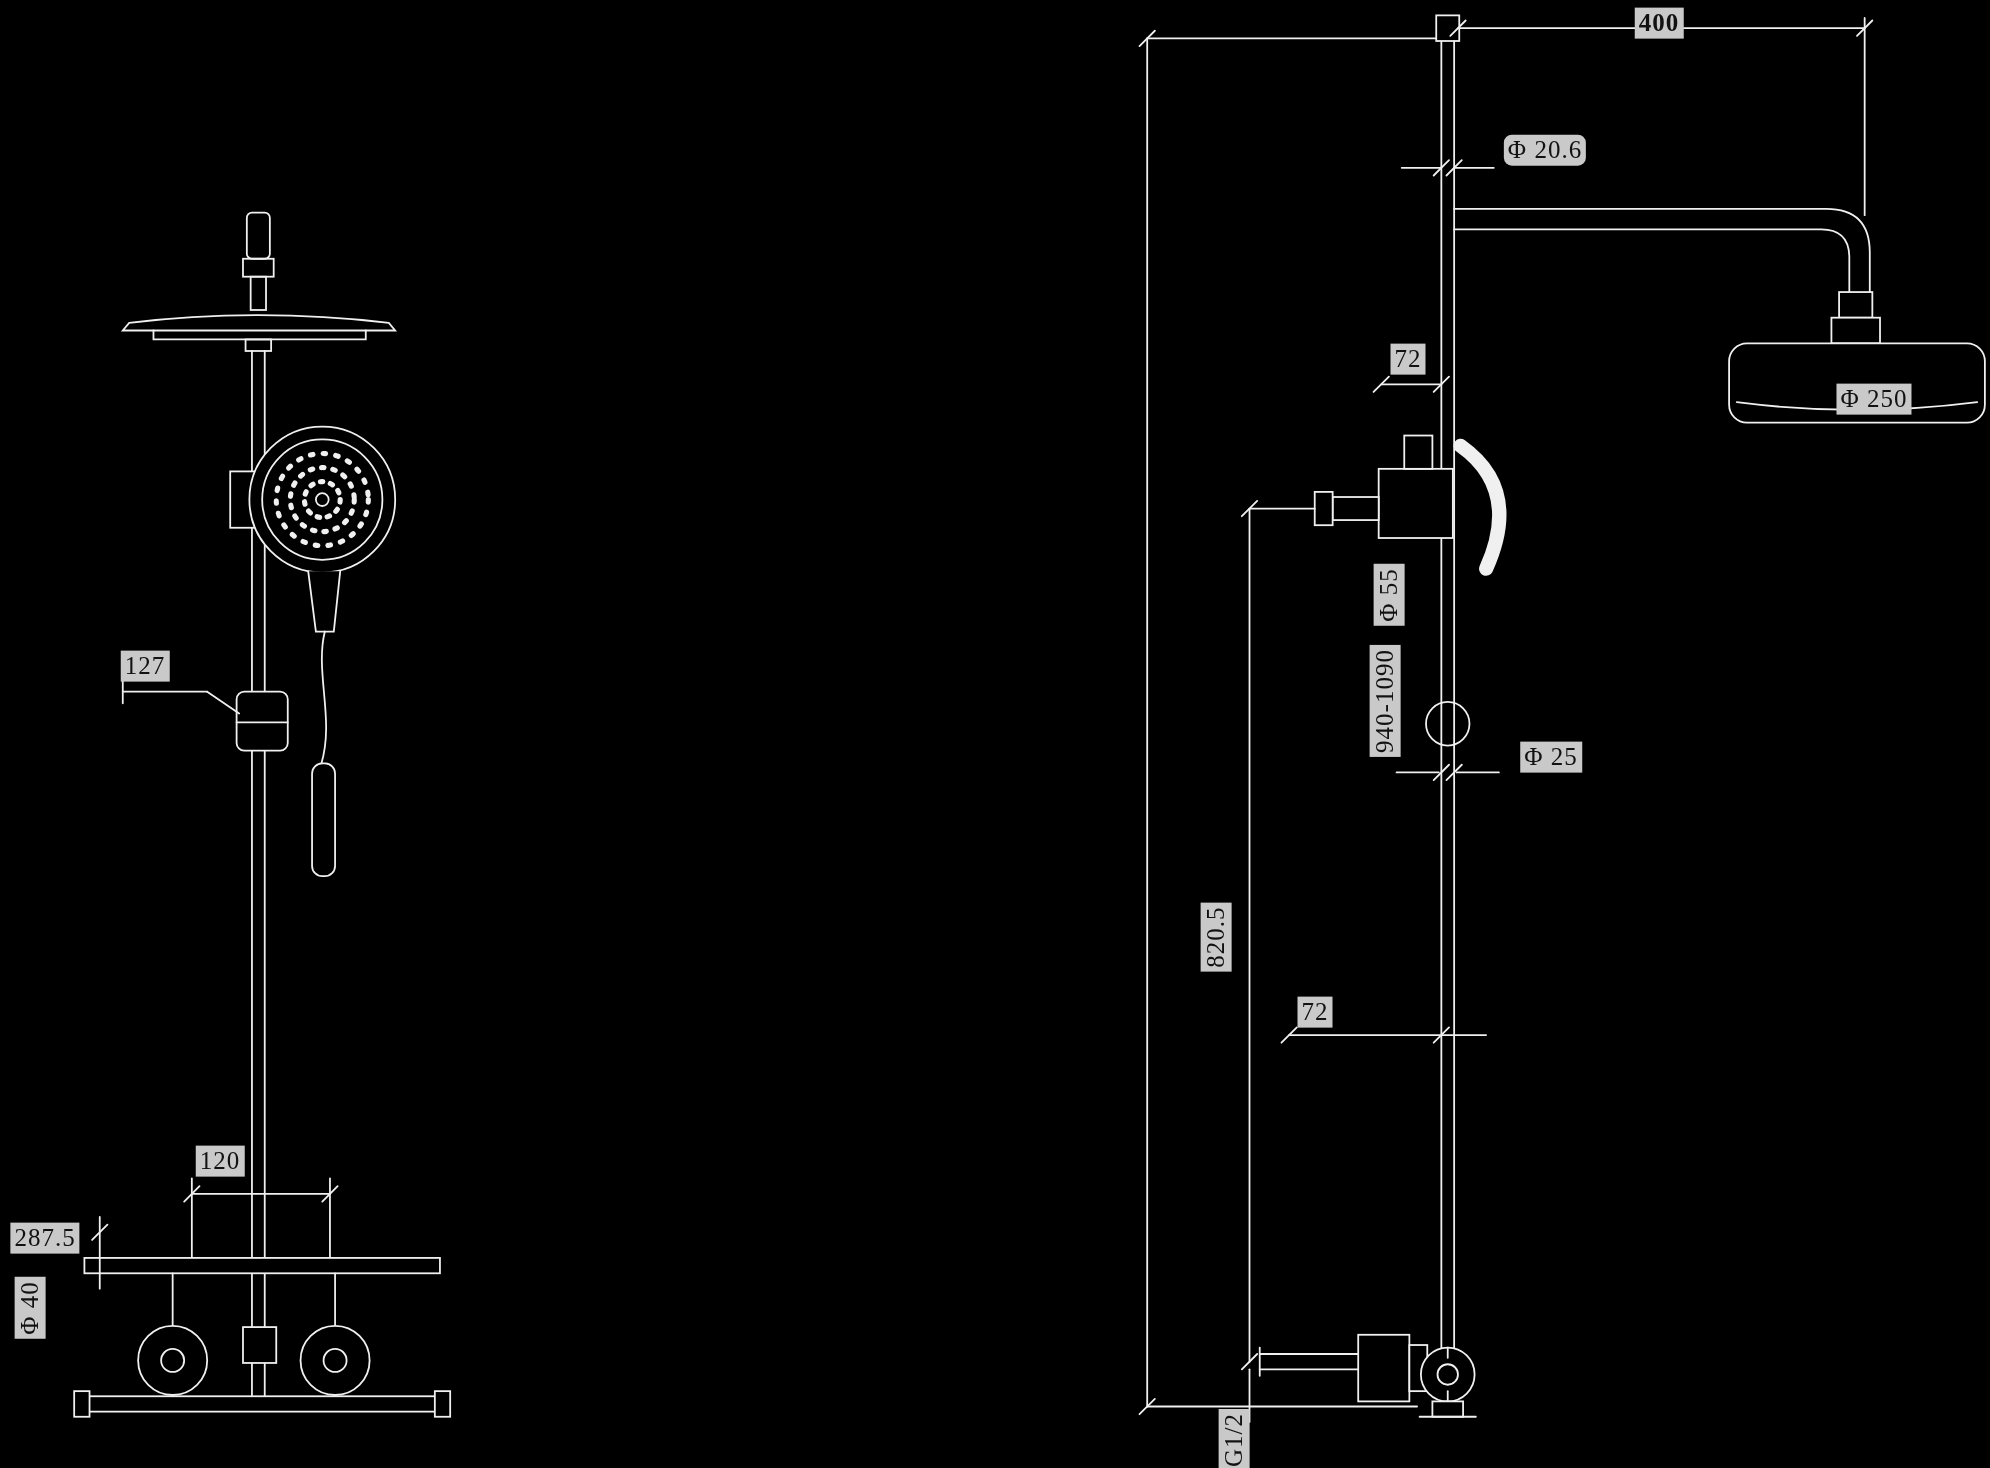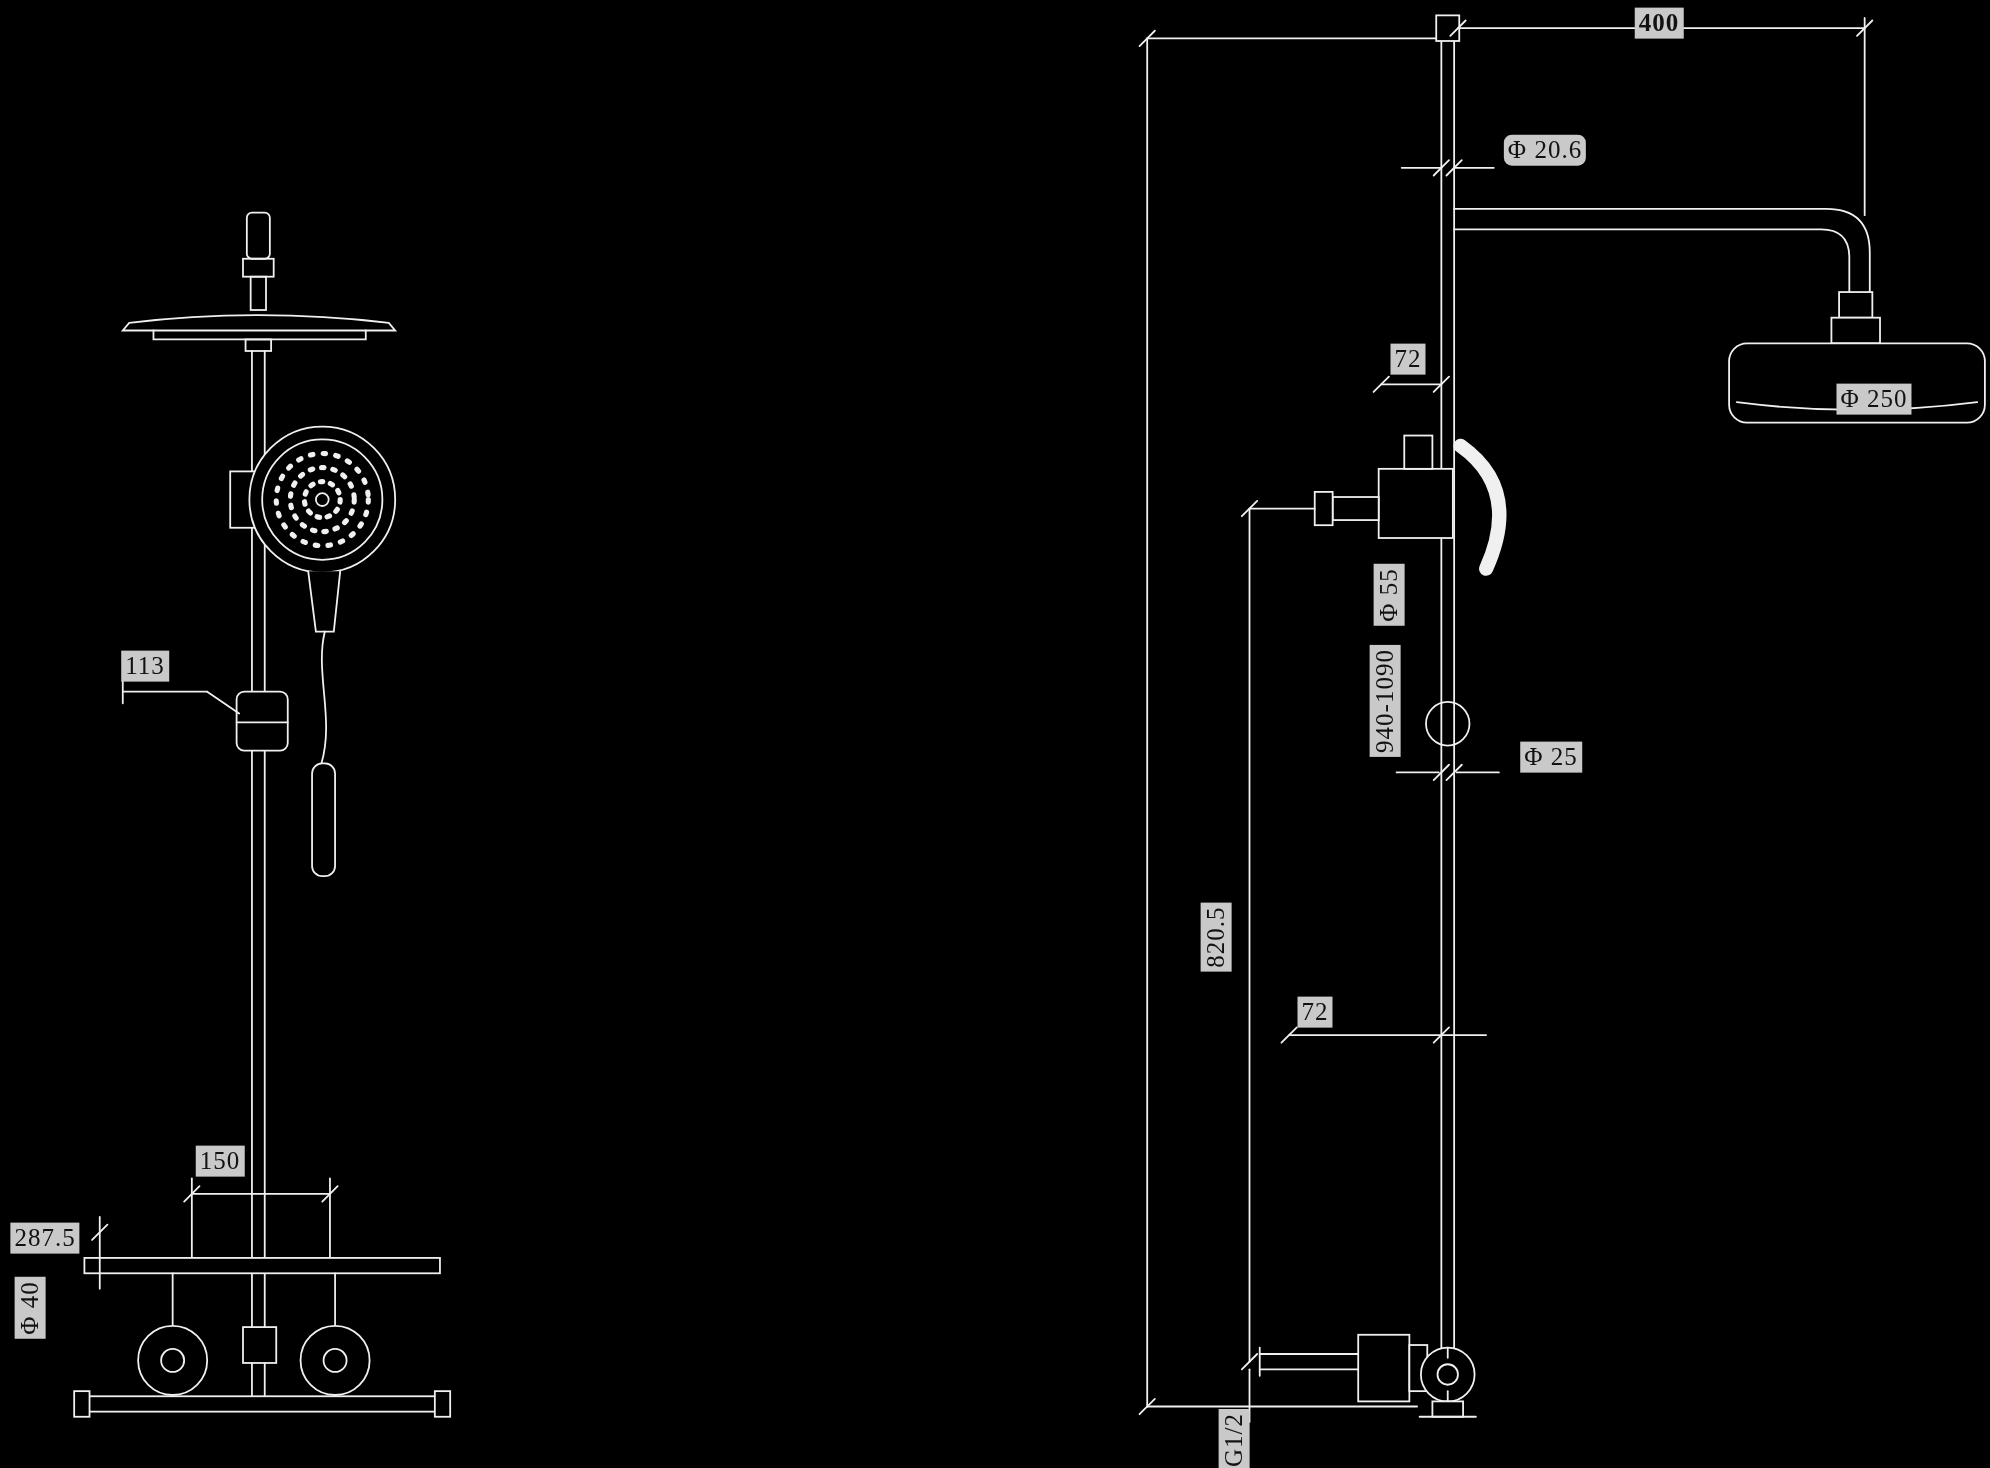--- a/index.html
+++ b/index.html
@@ -152,22 +152,22 @@
         <circle cx="1132" cy="1073" r="8"></circle>
         <line x1="1132" y1="1052" x2="1132" y2="1060"></line>
         <line x1="1132" y1="1086" x2="1132" y2="1094"></line>
         <rect x="1120" y="1094" width="24" height="12" fill="#000"></rect>
         <line x1="1110" y1="1106" x2="1154" y2="1106"></line>
         <line x1="977" y1="1069" x2="977" y2="1110"></line>
       </g>
     </g>
   </svg>
 
-  <div class="dim" style="left:145px;top:666px;">113</div>
-  <div class="dim" style="left:220px;top:1161px;">150</div>
+  <div class="dim" style="left:145px;top:666px;">127</div>
+  <div class="dim" style="left:220px;top:1161px;">120</div>
   <div class="dim" style="left:45px;top:1238px;text-align:center;">287.5</div>
   <div class="dim vert" style="left:30px;top:1308px;">Φ 40</div>
 
   <div class="dim" style="left:1659px;top:23px;font-weight:bold;">400</div>
   <div class="dim" style="left:1545px;top:150px;border-radius:8px;">Φ 20.6</div>
   <div class="dim" style="left:1874px;top:399px;text-align:right;">Φ 250</div>
   <div class="dim" style="left:1408px;top:359px;">72</div>
   <div class="dim vert" style="left:1389px;top:595px;">Φ 55</div>
   <div class="dim vert" style="left:1385px;top:701px;">940-1090</div>
   <div class="dim" style="left:1551px;top:757px;">Φ 25</div>

